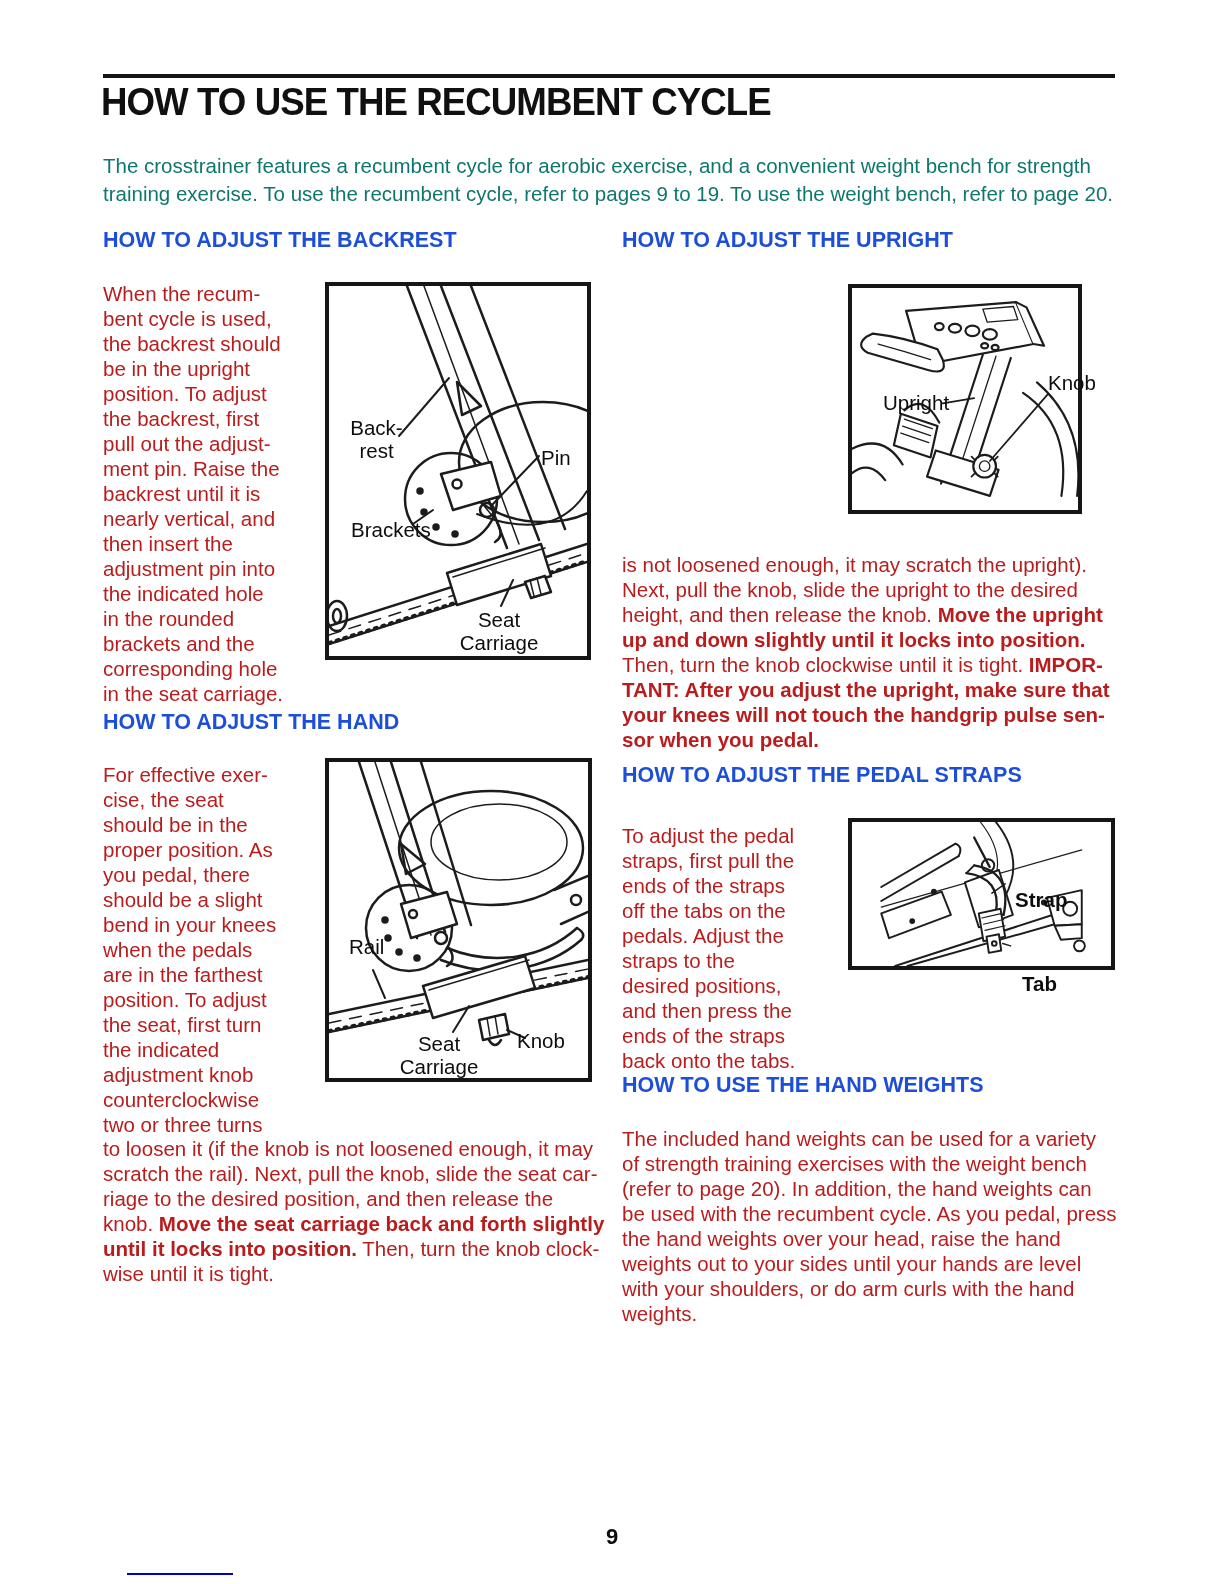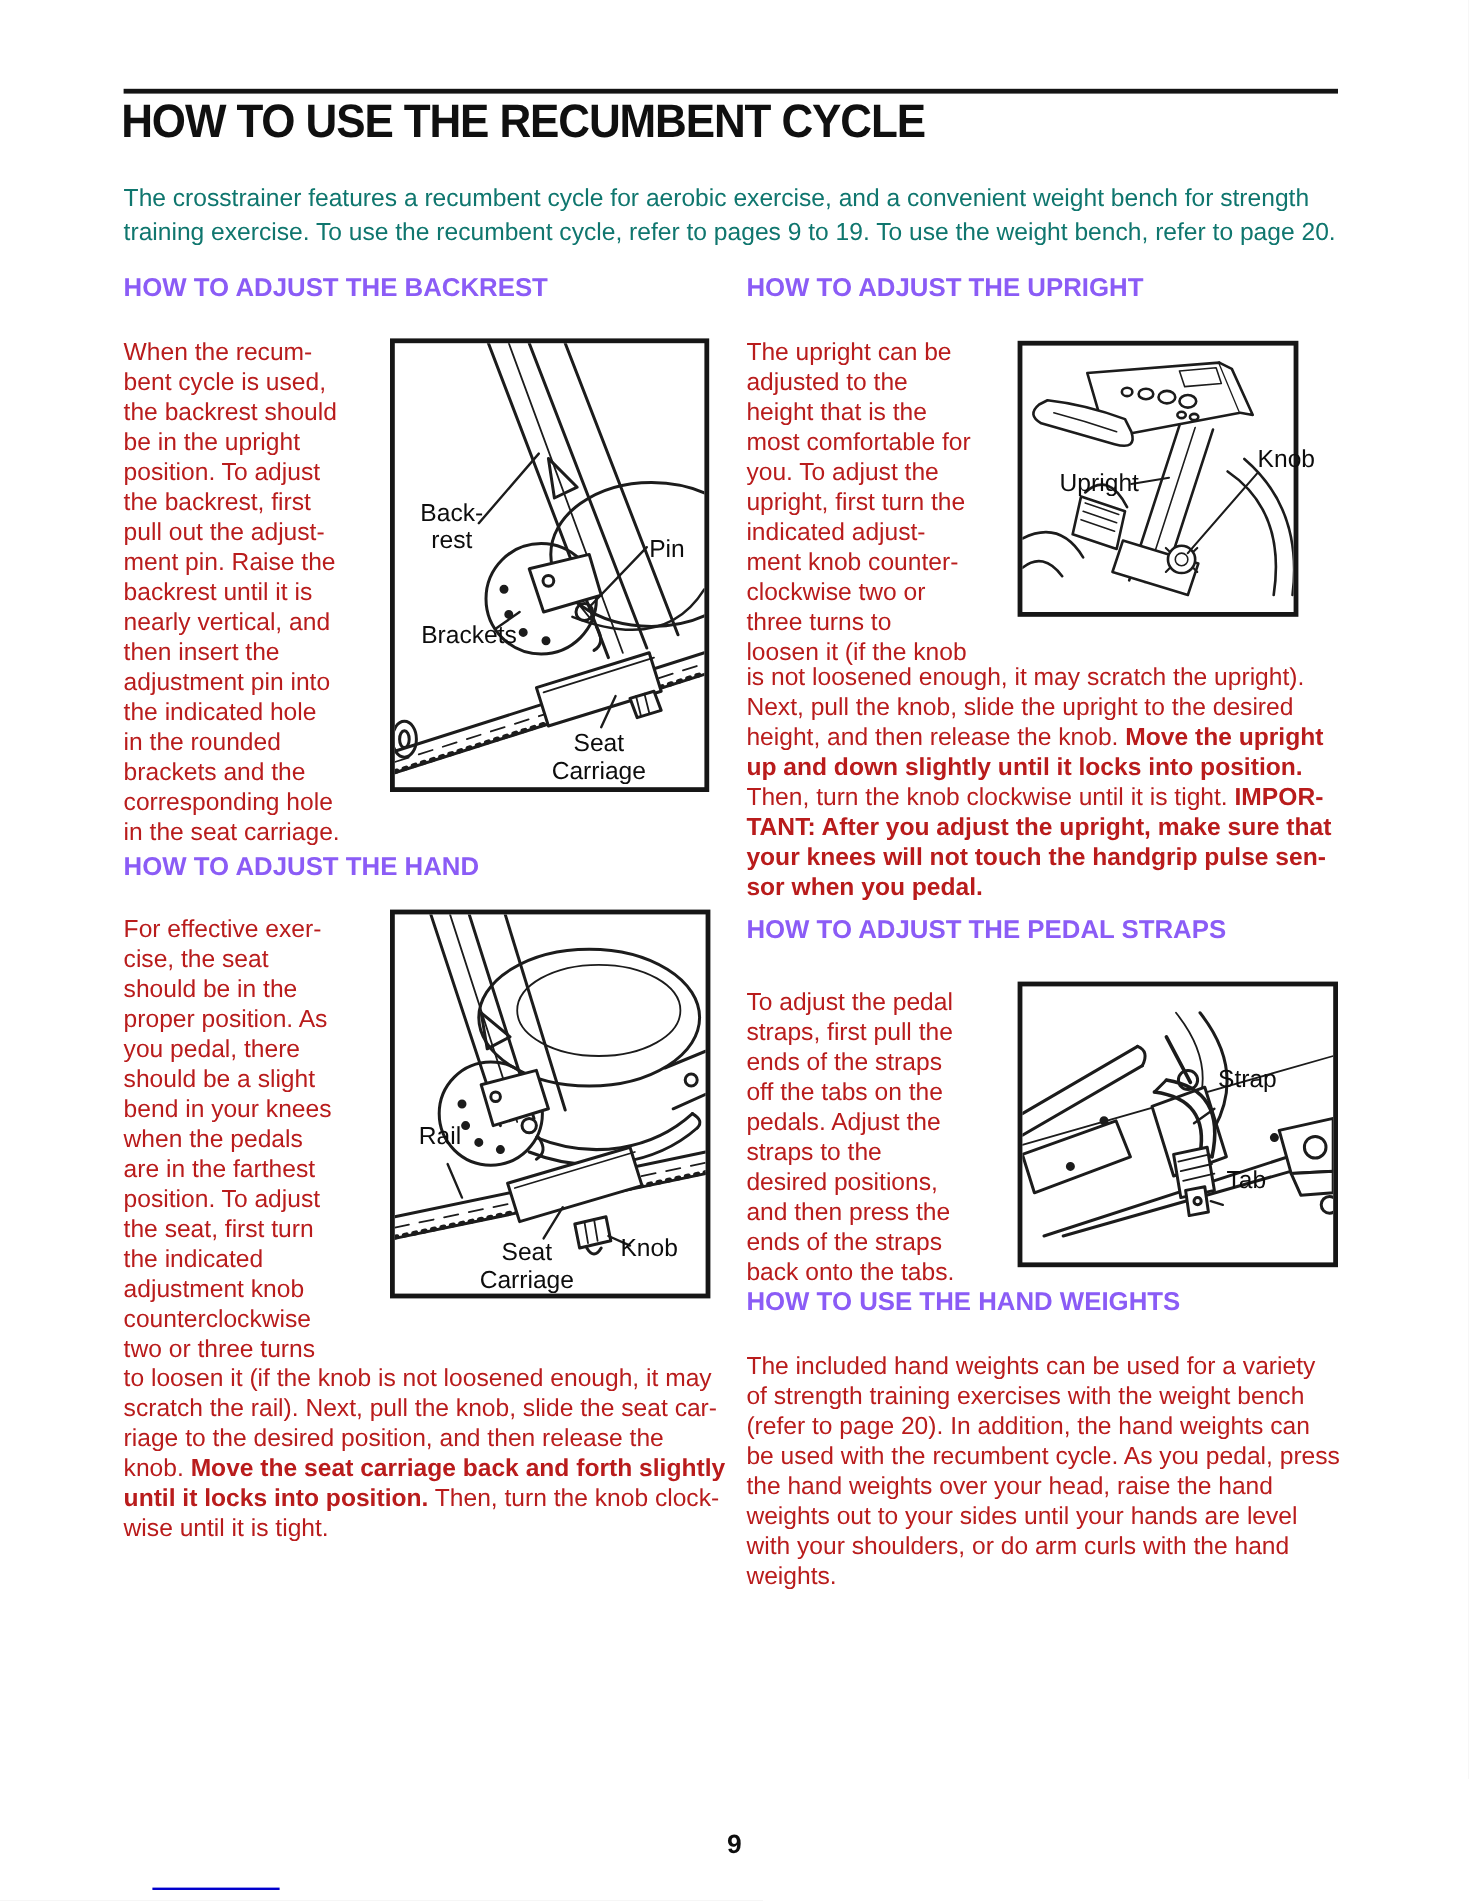--- a/index.html
+++ b/index.html
@@ -13,21 +13,21 @@
     position:absolute;left:101px;top:80px;margin:0;
     font-size:39px;font-weight:700;letter-spacing:-1px;color:#101010;
     transform:scaleX(0.94);transform-origin:left top;white-space:nowrap;
   }
   .intro{
     position:absolute;left:103px;top:152px;width:1040px;
     font-size:20.5px;line-height:28px;white-space:pre-line;color:#0f766e;
   }
   .h2{
     position:absolute;margin:0;font-size:21.5px;font-weight:700;
-    letter-spacing:0;color:#8b5cf6;white-space:nowrap;
+    letter-spacing:0;color:#1d4ed8;white-space:nowrap;
   }
   .body-text{
     position:absolute;font-size:20.5px;line-height:25px;color:#b91c1c;
   }
   .narrow{white-space:pre-line;}
   .rich{white-space:pre-line;}
   .rich b{font-weight:700;}
   .figure{
     position:absolute;border:4px solid #161616;background:#ffffff;box-sizing:border-box;
   }
@@ -180,31 +180,20 @@
   </div>
 
   <div class="body-text rich" style="left:103px;top:1136px;width:560px;"><span>to loosen it (if the knob is not loosened enough, it may
 scratch the rail). Next, pull the knob, slide the seat car-
 riage to the desired position, and then release the
 knob. </span><b>Move the seat carriage back and forth slightly
 until it locks into position.</b><span> Then, turn the knob clock-
 wise until it is tight.</span></div>
 
   <h2 class="h2" style="left:622px;top:228px;">HOW TO ADJUST THE UPRIGHT</h2>
-  <div class="body-text narrow" style="left:622px;top:281px;width:240px;">The upright can be
-adjusted to the
-height that is the
-most comfortable for
-you. To adjust the
-upright, first turn the
-indicated adjust-
-ment knob counter-
-clockwise two or
-three turns to
-loosen it (if the knob</div>
 
   <div class="figure" style="left:848px;top:284px;width:234px;height:230px;">
     <svg viewBox="0 0 259 222">
       <g class="line-art">
         <path d="M62,10 L188,0 L208,48 L80,72 Z" fill="#ffffff"></path>
         <path d="M188,0 L200,6 L220,50 L208,48" fill="#ffffff"></path>
         <path d="M150,8 L185,5 L190,20 L155,23 Z" stroke-width="1.5"></path>
         <ellipse cx="100" cy="28" rx="5" ry="4"></ellipse>
         <ellipse cx="118" cy="30" rx="7" ry="5"></ellipse>
         <ellipse cx="138" cy="33" rx="8" ry="6"></ellipse>
@@ -249,21 +238,21 @@
 straps, first pull the
 ends of the straps
 off the tabs on the
 pedals. Adjust the
 straps to the
 desired positions,
 and then press the
 ends of the straps
 back onto the tabs.</div>
 
-  <div class="figure" style="left:848px;top:818px;width:267px;height:238px;">
+  <div class="figure" style="left:848px;top:818px;width:267px;height:152px;font-weight:bold;">
     <svg viewBox="0 0 259 186">
       <g class="line-art">
         <path d="M0,84 L96,28"></path>
         <path d="M0,102 L100,44"></path>
         <path d="M96,28 Q106,32 100,44"></path>
         <path d="M0,110 L259,36" stroke-width="1.5"></path>
         <path d="M148,0 Q186,48 160,96"></path>
         <path d="M128,0 Q160,40 146,78" stroke-width="1.5"></path>
         <path d="M0,118 L78,90 L90,120 L10,150 Z" fill="#ffffff"></path>
         <circle cx="40" cy="128" r="2.5" fill="#1c1c1c"></circle>

